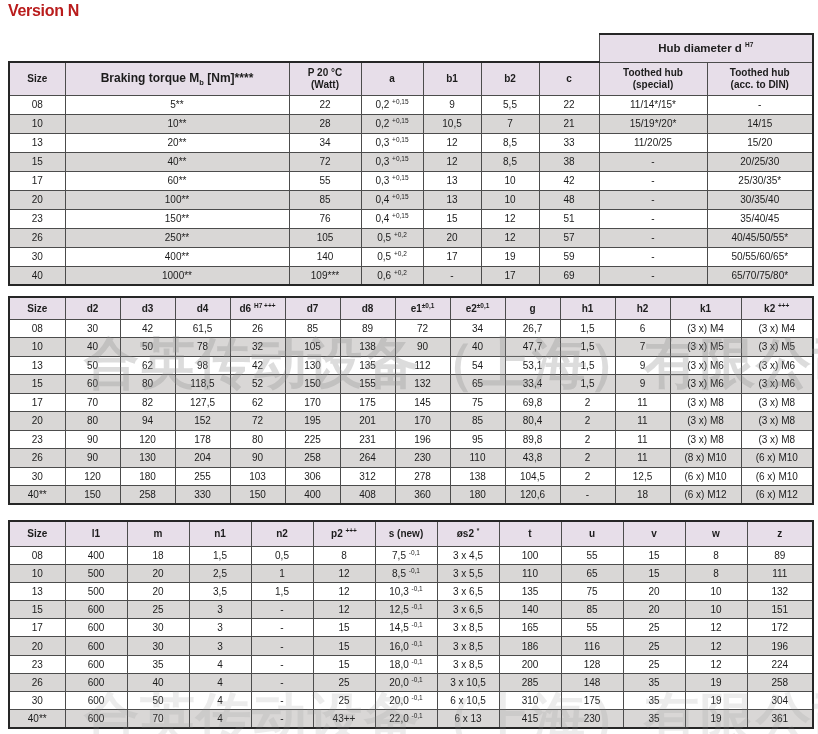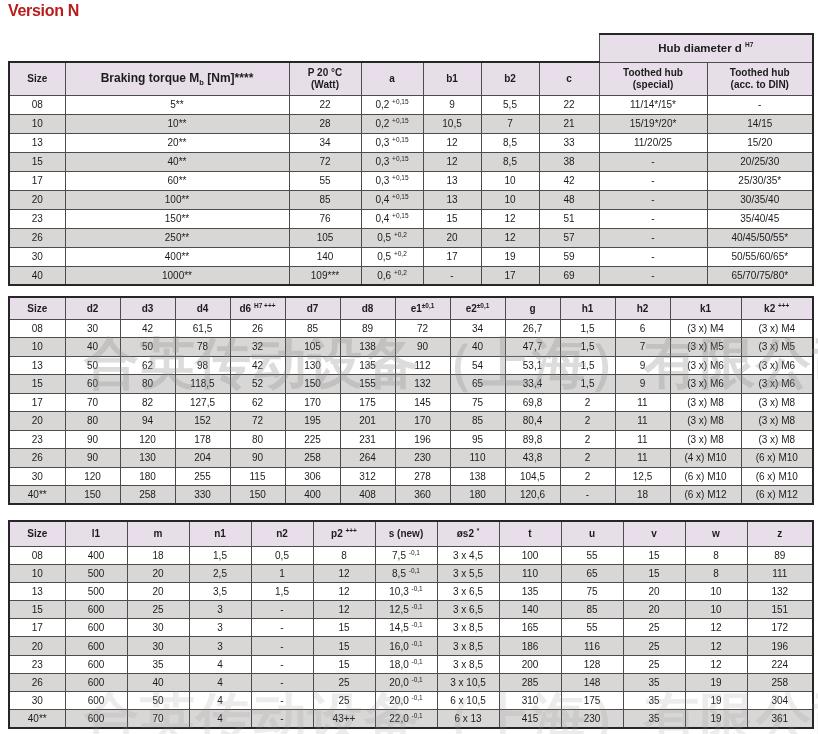--- a/index.html
+++ b/index.html
@@ -364,29 +364,29 @@
         <td>130</td>
         <td>204</td>
         <td>90</td>
         <td>258</td>
         <td>264</td>
         <td>230</td>
         <td>110</td>
         <td>43,8</td>
         <td>2</td>
         <td>11</td>
-        <td>(4 x) M10</td>
+        <td>(8 x) M10</td>
         <td>(6 x) M10</td>
       </tr>
       <tr>
         <td>30</td>
         <td>120</td>
         <td>180</td>
         <td>255</td>
-        <td>115</td>
+        <td>103</td>
         <td>306</td>
         <td>312</td>
         <td>278</td>
         <td>138</td>
         <td>104,5</td>
         <td>2</td>
         <td>12,5</td>
         <td>(6 x) M10</td>
         <td>(6 x) M10</td>
       </tr>

